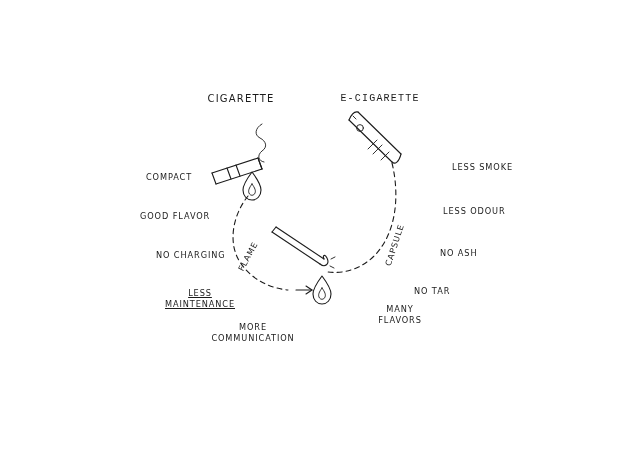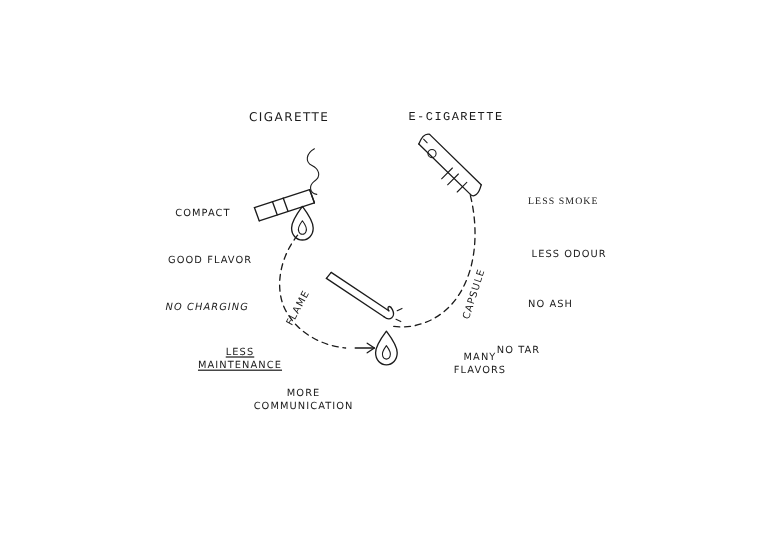--- a/index.html
+++ b/index.html
@@ -145,30 +145,30 @@
 <div class="label title center" style="left:320px; top:93px; width:120px;font-family:Liberation Mono, monospace;">E-CIGARETTE</div>
 
 <div class="label rotated-flame" style="left:236px; top:268px;">FLAME</div>
 
 <div class="label rotated-capsule" style="left:383px; top:264px;">CAPSULE</div>
 
 <div class="label" style="left:146px; top:172px;">COMPACT</div>
 
 <div class="label" style="left:140px; top:211px;">GOOD FLAVOR</div>
 
-<div class="label" style="left:138px; top:250px;font-style:italic;">NO CHARGING</div>
+<div class="label" style="left:156px; top:250px;">NO CHARGING</div>
 
 <div class="label center" style="left:155px; top:288px; width:90px;text-decoration:underline;">LESS
 MAINTENANCE</div>
 
 <div class="label center" style="left:203px; top:322px; width:100px;">MORE
 COMMUNICATION</div>
 
-<div class="label" style="left:440px; top:162px;font-family:Liberation Serif, serif;">LESS SMOKE</div>
+<div class="label" style="left:452px; top:162px;">LESS SMOKE</div>
 
 <div class="label" style="left:443px; top:206px;">LESS ODOUR</div>
 
 <div class="label" style="left:440px; top:248px;">NO ASH</div>
 
 <div class="label" style="left:414px; top:286px;">NO TAR</div>
 
-<div class="label center" style="left:365px; top:292px; width:70px;">MANY
+<div class="label center" style="left:365px; top:304px; width:70px;">MANY
 FLAVORS</div>
 
 </body></html>

